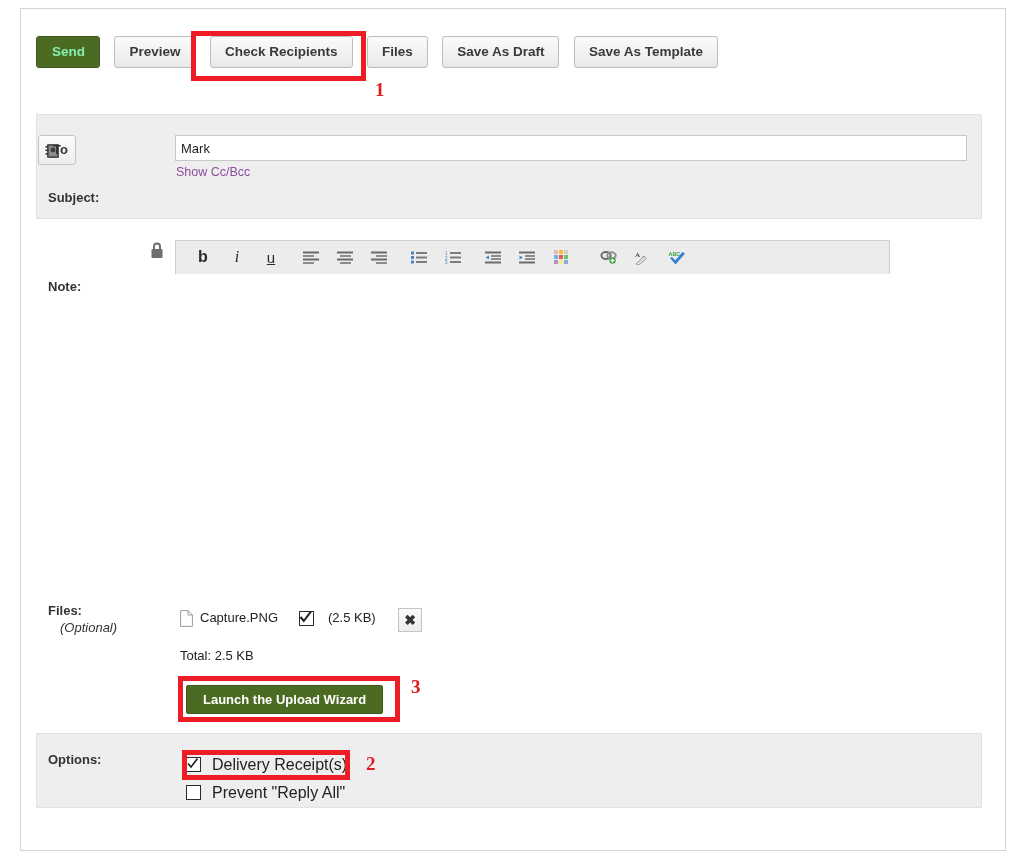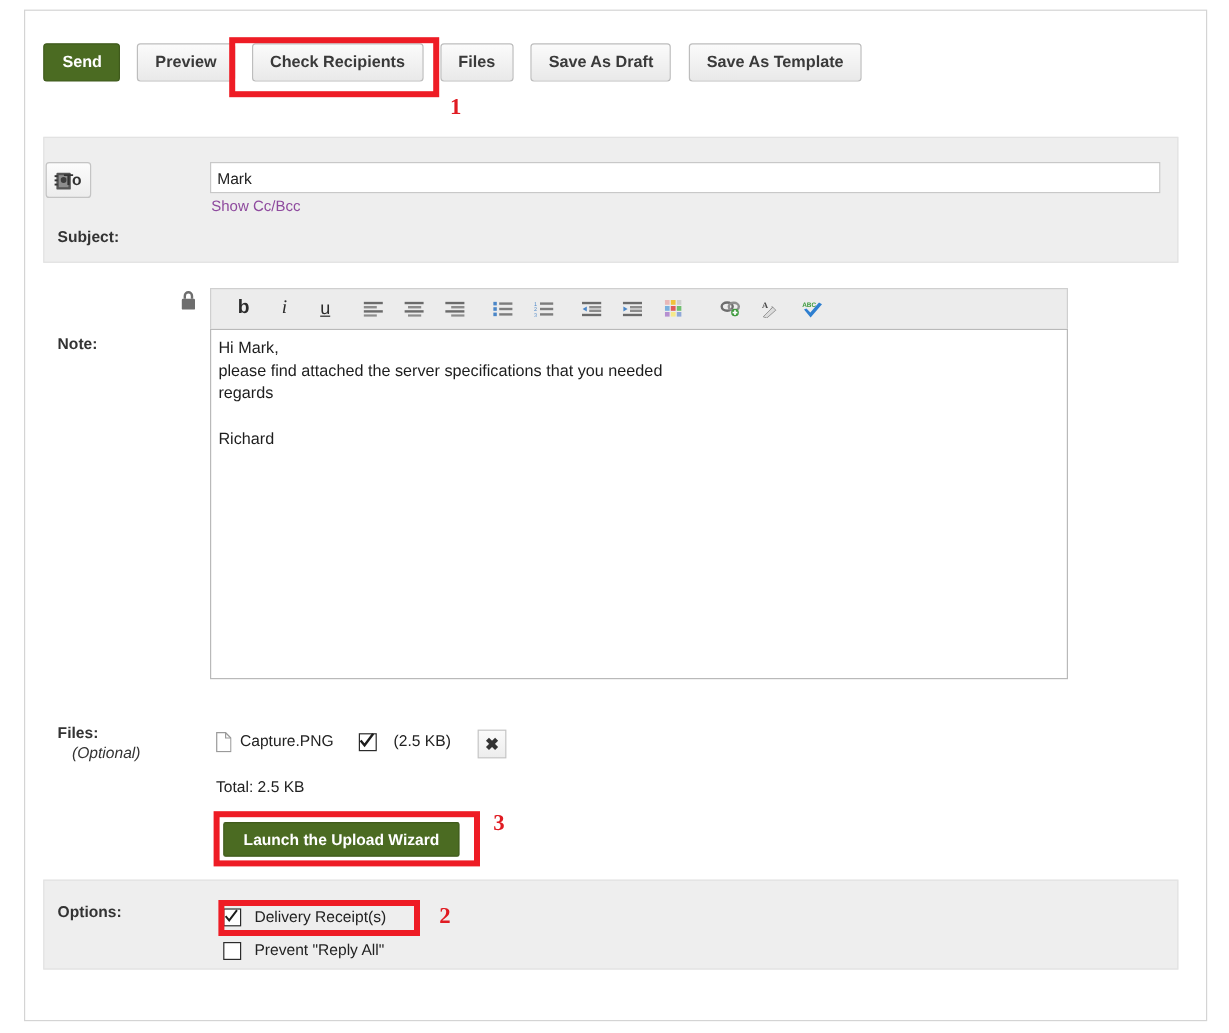--- a/index.html
+++ b/index.html
@@ -21,21 +21,21 @@
   .btn-row{position:absolute;left:36px;top:36px;height:32px;}
   .btn{
     display:inline-block;vertical-align:top;height:32px;line-height:30px;
     padding:0 14px;margin-right:10px;
     font-size:13.5px;font-weight:bold;color:#3a3a3a;
     background:linear-gradient(to bottom,#fbfbfb 0%,#f2f2f2 50%,#e9e9e9 100%);
     border:1px solid #bdbdbd;border-radius:3px;
     box-sizing:border-box;cursor:pointer;white-space:nowrap;
   }
   .btn.primary{
-    color:#ffffff;background:#4b6b22;border:1px solid #3f5a1c;padding-left:15px;
+    color:#86efac;background:#4b6b22;border:1px solid #3f5a1c;padding-left:15px;
   }
 
   
   .panel{
     position:absolute;background:#eeeeee;border:1px solid #e2e2e2;
     box-sizing:border-box;
   }
   .panel-head{left:36px;top:114px;width:946px;height:105px;}
   .panel-options{left:36px;top:733px;width:946px;height:75px;}
 
@@ -106,21 +106,21 @@
     color:#fff;font-size:13px;font-weight:bold;box-sizing:border-box;cursor:pointer;
     border-radius:2px;
   }
 
   
   .opt-row{position:absolute;height:20px;}
   .opt-box{
     position:absolute;left:0;top:1px;width:15px;height:15px;
     border:1.5px solid #2b2b2b;background:#fff;box-sizing:border-box;cursor:pointer;
   }
-  .opt-lbl{position:absolute;left:26px;top:0px;font-size:13px;color:#222;white-space:nowrap;}
+  .opt-lbl{position:absolute;left:26px;top:0px;font-size:16px;color:#222;white-space:nowrap;}
 
   
   .anno-box{position:absolute;border:5px solid #ee1c25;box-sizing:border-box;pointer-events:none;}
   .anno-num{position:absolute;color:#e01b22;font-size:19px;font-weight:bold;font-family:"Liberation Serif", serif;}
 </style>
 </head>
 <body>
 
 <div id="app">
   <div class="outer-frame"></div>
@@ -272,25 +272,20 @@
       </svg>
     </span>
     <span class="tb-item" style="left:488px;">
       <svg width="19" height="15" viewBox="0 0 19 15">
         <text x="0.5" y="6" font-size="5.4" fill="#3f9b3f" font-family="sans-serif" font-weight="bold">ABC</text>
         <path d="M2 8 L7.5 14.5 L17 3.5 L14.5 2 L7.3 10.5 L4 7 Z" fill="#2e7fd0"></path>
       </svg>
     </span>
   </div>
 
-  <div class="editor-body">Hi Mark,
-please find attached the server specifications that you needed
-regards
-
-Richard</div>
 
   <span class="row-label" style="left:48px;top:603px;">Files:</span>
   <span class="row-label italic" style="left:60px;top:620px;">(Optional)</span>
 
   <div class="file-row">
     <span class="file-doc-icon">
       <svg width="13" height="17" viewBox="0 0 13 17">
         <path d="M0.6 0.6 H8 L12.4 5 V16.4 H0.6 Z" fill="#fff" stroke="#9a9a9a" stroke-width="1"></path>
         <path d="M8 0.6 V5 H12.4" fill="none" stroke="#9a9a9a" stroke-width="1"></path>
       </svg>

